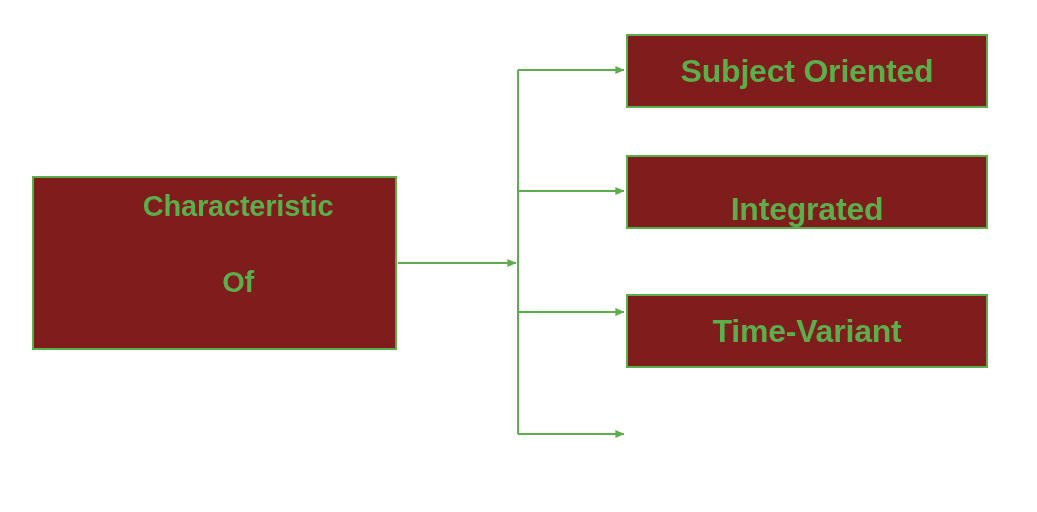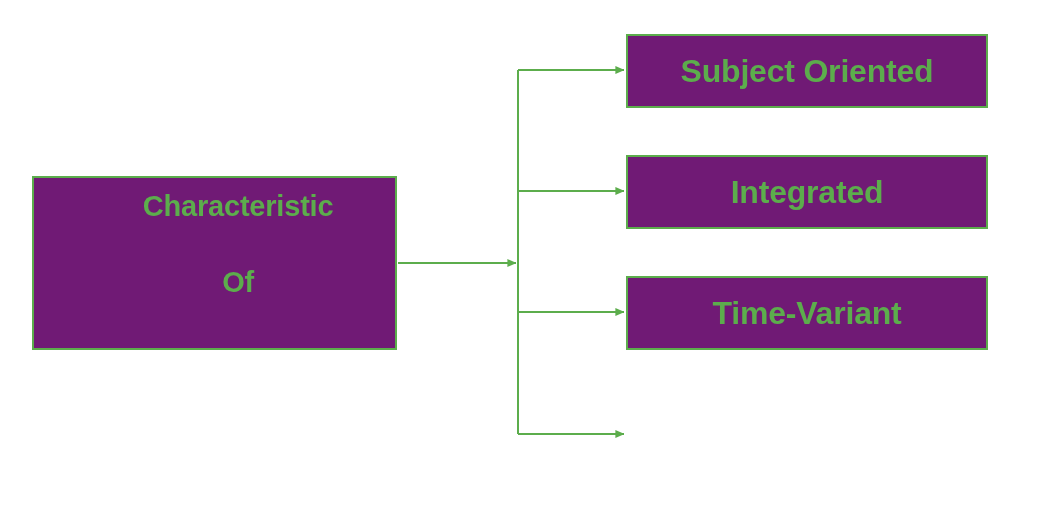--- a/index.html
+++ b/index.html
@@ -24,21 +24,21 @@
     left: 0;
     top: 0;
     width: 1037px;
     height: 512px;
     pointer-events: none;
   }
   
   .node {
     position: absolute;
     box-sizing: border-box;
-    background: #701a75;
+    background: #7f1d1d;
     border: 2px solid #5CAD4C;
     display: flex;
     align-items: center;
     justify-content: center;
     text-align: center;
   }
   .node-label {
     color: #5CAD4C;
     font-weight: bold;
     letter-spacing: -0.2px;
@@ -59,22 +59,22 @@
   .leaf-node {
     left: 626px;
     width: 362px;
     height: 74px;
   }
   .leaf-node .node-label {
     font-size: 32px;
     line-height: 36px;
   }
   #leaf-node-0 { top: 34px;  }
-  #leaf-node-1 { top: 155px; }
-  #leaf-node-2 { top: 276px; align-items: center; }
+  #leaf-node-1 { top: 155px; align-items: flex-end; }
+  #leaf-node-2 { top: 294px; align-items: center; }
   #leaf-node-3 { top: 397px; }
 </style>
 </head>
 <body>
 
 <div id="canvas">
 
   <svg id="connectors" viewBox="0 0 1037 512" width="1037" height="512">
     <defs>
       <marker id="arrowhead" markerWidth="9" markerHeight="8" refX="8.6" refY="4" orient="auto" markerUnits="userSpaceOnUse">

